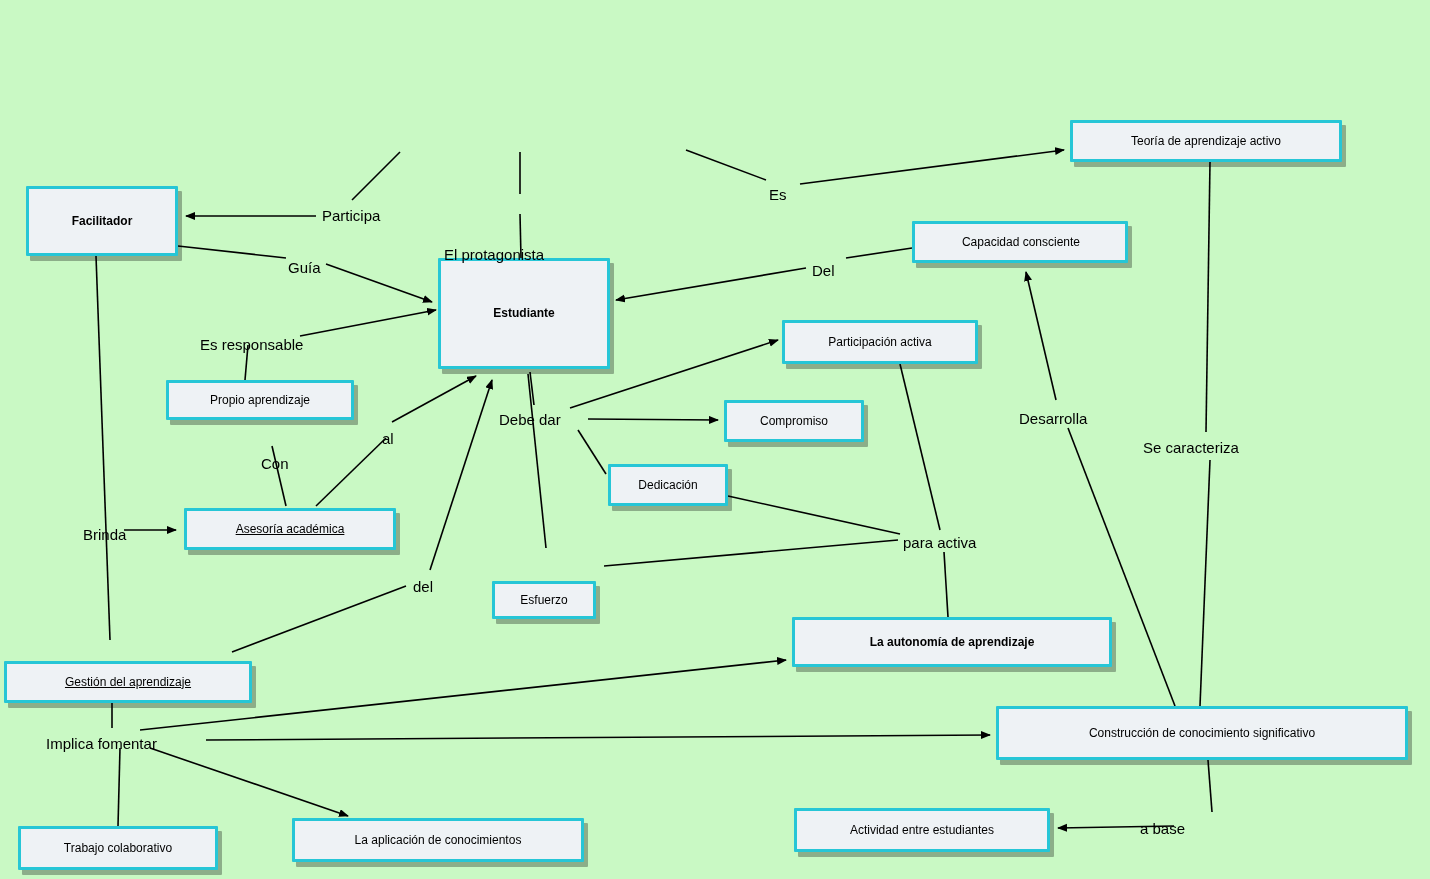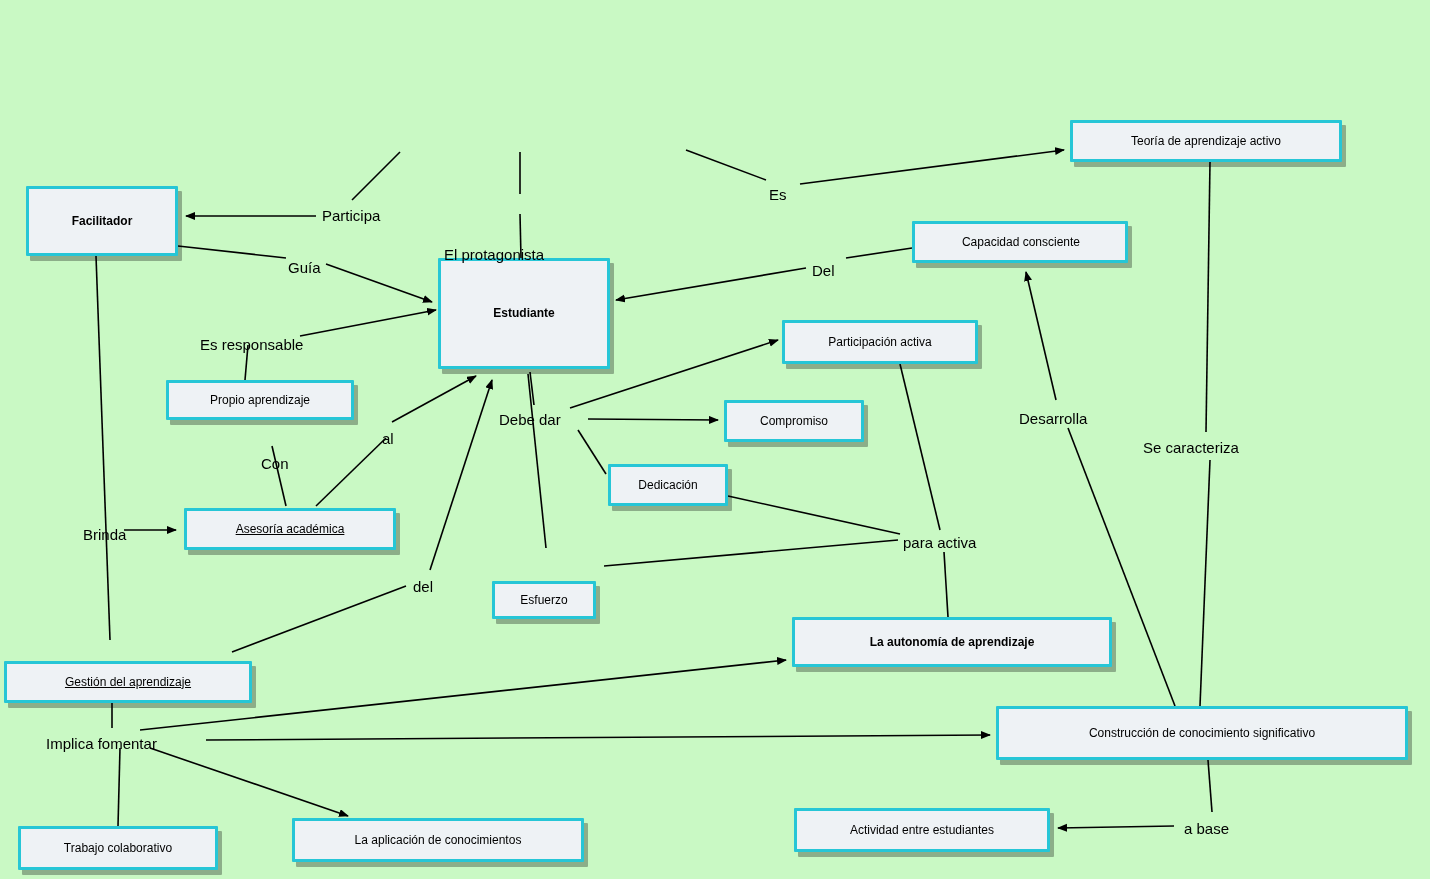--- a/index.html
+++ b/index.html
@@ -163,15 +163,15 @@
   <div class="edge-label" style="left:200px;top:336px;">Es responsable</div>
   <div class="edge-label" style="left:499px;top:411px;">Debe dar</div>
   <div class="edge-label" style="left:1019px;top:410px;">Desarrolla</div>
   <div class="edge-label" style="left:382px;top:430px;">al</div>
   <div class="edge-label" style="left:1143px;top:439px;">Se caracteriza</div>
   <div class="edge-label" style="left:261px;top:455px;">Con</div>
   <div class="edge-label" style="left:83px;top:526px;">Brinda</div>
   <div class="edge-label" style="left:903px;top:534px;">para activa</div>
   <div class="edge-label" style="left:413px;top:578px;">del</div>
   <div class="edge-label" style="left:46px;top:735px;">Implica fomentar</div>
-  <div class="edge-label" style="left:1184px;top:820px;">a base</div>
+  <div class="edge-label" style="left:1140px;top:820px;">a base</div>
 
 </div>
 
 </body></html>

